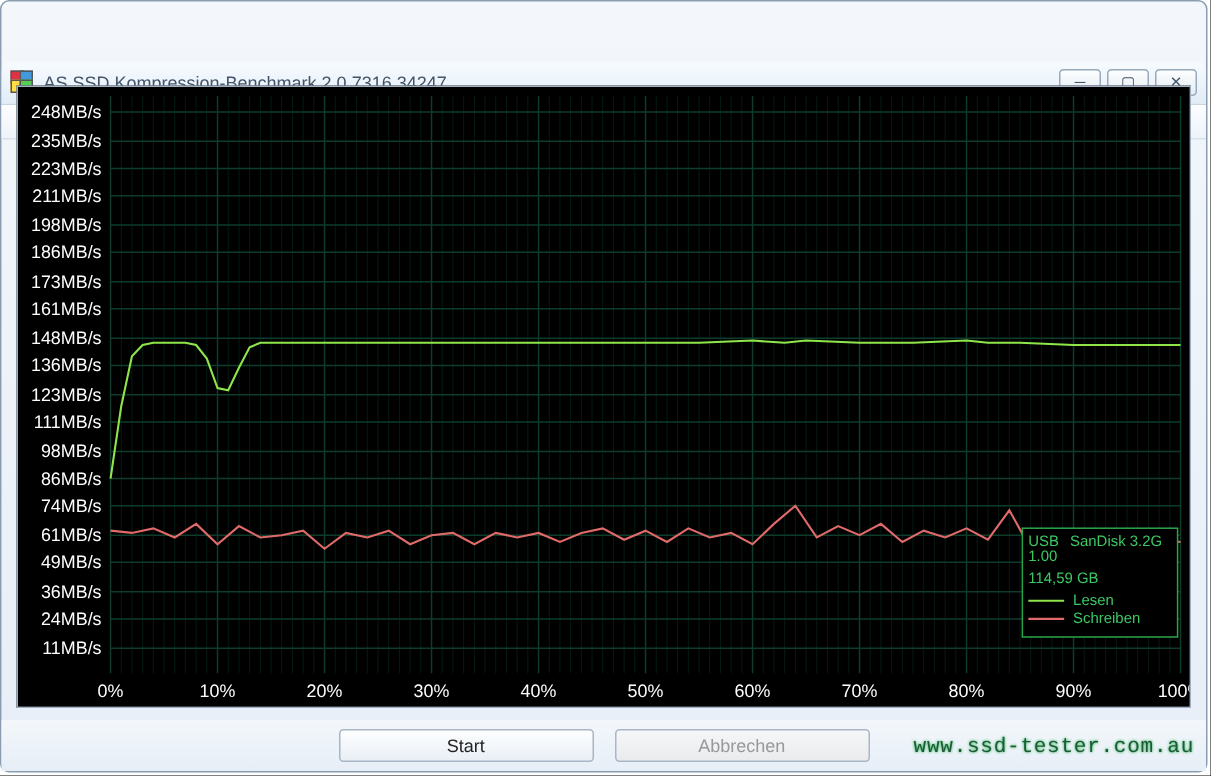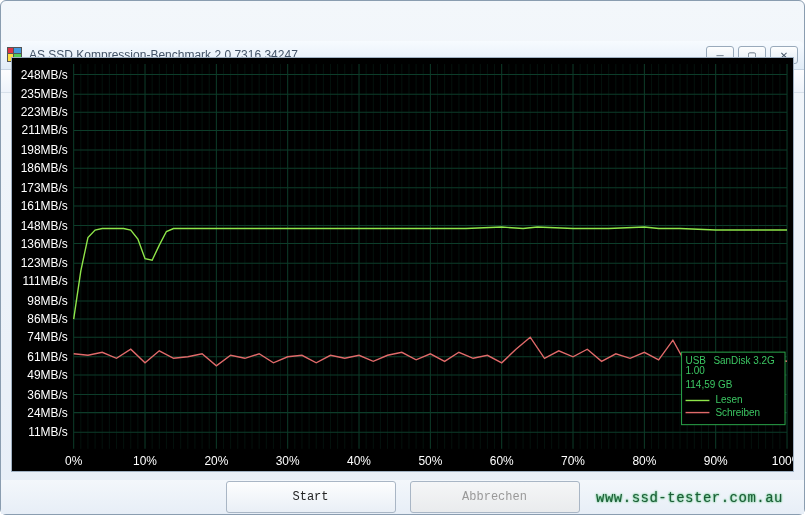--- a/index.html
+++ b/index.html
@@ -87,37 +87,36 @@
     left:0; right:0; bottom:0;
     height: 34px;
     display:flex;
     align-items:center;
     justify-content:center;
     gap: 14px;
     background: linear-gradient(#f3f7fb,#e7eef7);
   }
   .btn {
     min-width: 170px;
-    height: 32px;
+    height: 22px;
     border:1px solid #a9b6c5;
     border-radius:3px;
     background: linear-gradient(#fdfefe,#e9eff6);
     font-size:12px;
     color:#222;
     cursor:pointer;
-    font-family:Liberation Mono, monospace;
   }
   .btn[disabled] {
     color:#999;
     background: linear-gradient(#f5f6f7,#e9ebed);
     cursor:default;
   }
   .watermark {
     position:absolute;
-    right: 21px;
+    right: 8px;
     bottom: 8px;
     font-family: "Courier New", monospace;
     font-size: 14px;
     color: #1f5a38;
     text-shadow: 0 0 2px #0a3;
     letter-spacing: 0.5px;
     pointer-events:none;
   }
   svg text { font-family: Verdana, Geneva, sans-serif; }
 </style>

